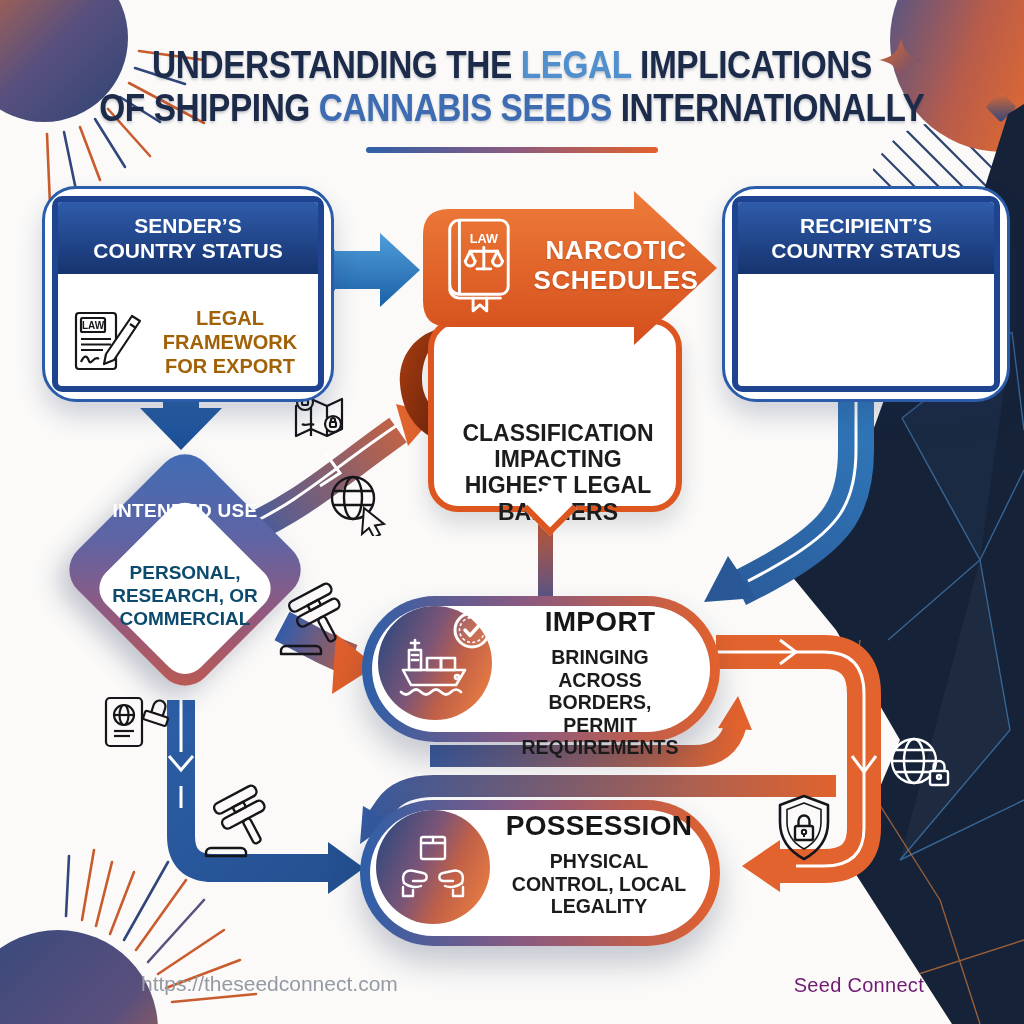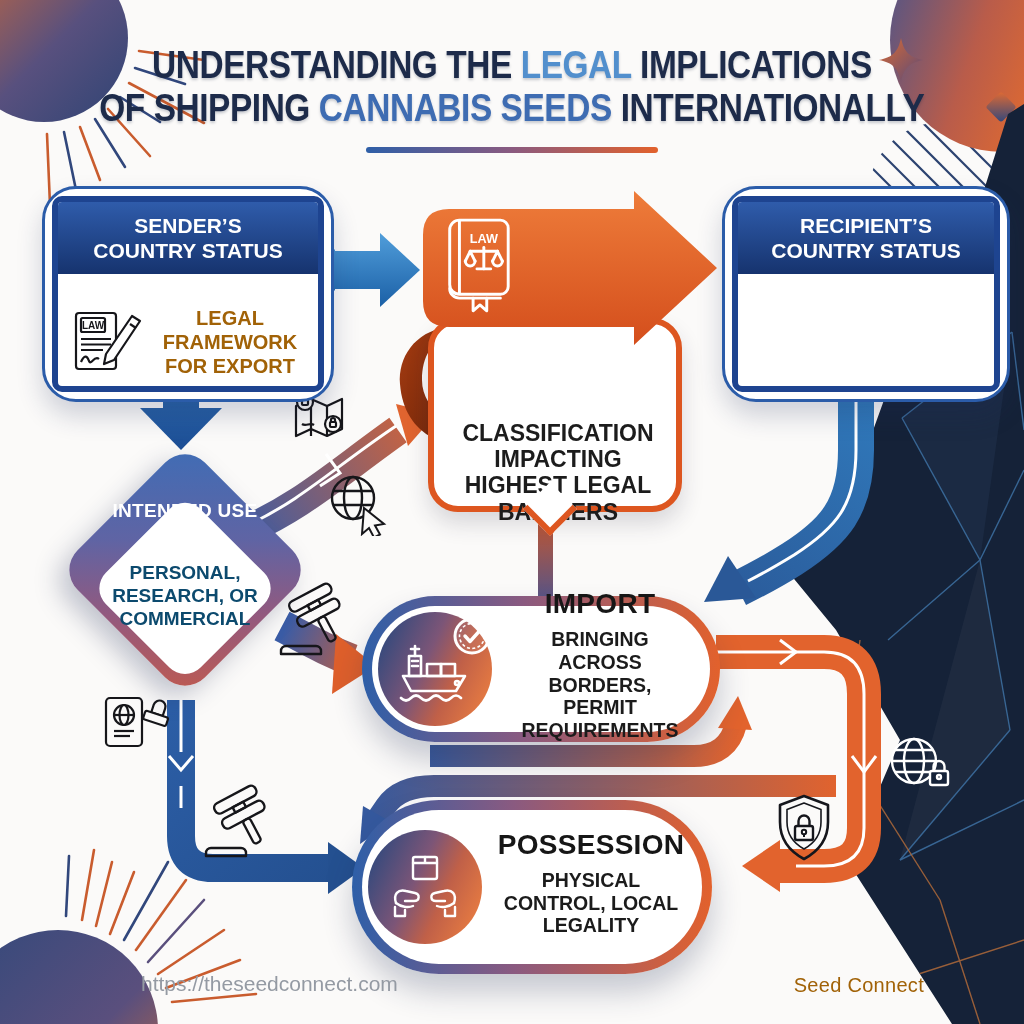--- a/index.html
+++ b/index.html
@@ -46,33 +46,33 @@
   .diamond-inner{position:absolute;left:36px;top:36px;right:10px;bottom:10px;background:#fff;border-radius:22px;}
   .diamond-title{position:absolute;left:110px;top:488px;width:150px;text-align:center;color:#fff;
          font-weight:700;font-size:19px;line-height:1.16;letter-spacing:.3px;margin-top:12px;}
   .diamond-body{position:absolute;left:83px;top:562px;width:204px;text-align:center;color:#0c4a6e;
          font-weight:700;font-size:19px;line-height:1.2;}
 
   
   .pill{position:absolute;border-radius:90px;padding:10px;box-sizing:border-box;
         background:linear-gradient(90deg,#2e5fa8,#8a5a80 45%,#e2612c);
         box-shadow:0 18px 30px rgba(30,40,80,.24);}
-  .pill-in{background:#fff;border-radius:80px;width:100%;height:100%;display:flex;align-items:center;
+  .pill-in{background:#fff;border-radius:80px;width:100%;height:100%;display:flex;align-items:flex-start;
         gap:12px;padding:0 14px 0 6px;box-sizing:border-box;}
   .pill-icon{width:114px;height:114px;border-radius:50%;flex:none;position:relative;
         background:linear-gradient(115deg,#31497d 8%,#7c5577 42%,#c06048 64%,#ee8040 96%);
         display:flex;align-items:center;justify-content:center;}
   .pill-txt{flex:1;text-align:center;}
   .pill-txt h3{margin:0 0 3px;font-size:28px;font-weight:700;color:#161616;letter-spacing:.3px;}
   .pill-txt p{margin:8px;font-size:19.5px;font-weight:700;line-height:1.16;color:#1b1b1b;}
   .badge{position:absolute;top:2px;right:-2px;}
 
   
   .footer-url{position:absolute;left:141px;top:972px;font-size:21px;color:#949aa3;}
-  .footer-brand{position:absolute;right:100px;top:974px;font-size:20px;font-weight:500;color:#a16207;letter-spacing:.3px;}
+  .footer-brand{position:absolute;right:100px;top:974px;font-size:20px;font-weight:500;color:#701a75;letter-spacing:.3px;}
 </style>
 </head>
 <body>
 
 <div class="canvas">
 
   <svg class="layer" viewBox="0 0 1024 1024">
     <defs>
       <linearGradient id="gTL" x1="0" y1="0" x2="1" y2="1">
         <stop offset="0" stop-color="#cf6a38"></stop>
@@ -431,20 +431,21 @@
         <path d="M28,48 a5,5 0 0 0 10,0"></path>
       <path d="M61,38 l-5,10 m10,0 l-5,-10"></path>
         <path d="M56,48 a5,5 0 0 0 10,0"></path>
       <line x1="40" y1="56" x2="54" y2="56"></line>
       <path d="M12,76 a10,10 0 0 0 10,10 h42"></path>
       <path d="M36,86 v13 l7,-6 7,6 v-13"></path>
     </g>
     <text x="47" y="29" text-anchor="middle" font-family="Liberation Sans, sans-serif" font-size="13" font-weight="bold" fill="#fff">LAW</text>
   </svg>
 
+  <div class="banner-text">NARCOTIC SCHEDULES</div>
 
   <div class="diamond-outer">
     <div class="diamond-inner"></div>
   </div>
   <div class="diamond-title">INTENDED USE</div>
   <div class="diamond-body">PERSONAL, RESEARCH, OR COMMERCIAL</div>
 
   <div class="pill" style="left:362px;top:596px;width:358px;height:146px">
     <div class="pill-in">
       <div class="pill-icon">
@@ -468,21 +469,21 @@
           <path d="M15,22 l5,5.5 9,-10" stroke="#fff" stroke-width="3.4" fill="none" stroke-linecap="round" stroke-linejoin="round"></path>
         </svg>
       </div>
       <div class="pill-txt">
         <h3>IMPORT</h3>
         <p>BRINGING ACROSS BORDERS, PERMIT REQUIREMENTS</p>
       </div>
     </div>
   </div>
 
-  <div class="pill" style="left:352px;top:800px;width:360px;height:174px">
+  <div class="pill" style="left:360px;top:800px;width:360px;height:146px">
     <div class="pill-in">
       <div class="pill-icon">
         <svg width="74" height="72" viewBox="0 0 74 72">
           <g stroke="#fff" stroke-width="2.4" fill="none" stroke-linejoin="round" stroke-linecap="round">
             <rect x="25" y="6" width="24" height="22" rx="2"></rect>
             <path d="M25,12 h24 M37,6 v6"></path>
             <path d="M8,52 c-3,-9 2,-14 10,-12 l9,2 c5,1 5,8 -1,8 l-9,0"></path>
             <path d="M8,52 c5,4 12,5 17,3"></path>
             <path d="M7,56 v9 h10 v-6"></path>
             <path d="M66,52 c3,-9 -2,-14 -10,-12 l-9,2 c-5,1 -5,8 1,8 l9,0"></path>

